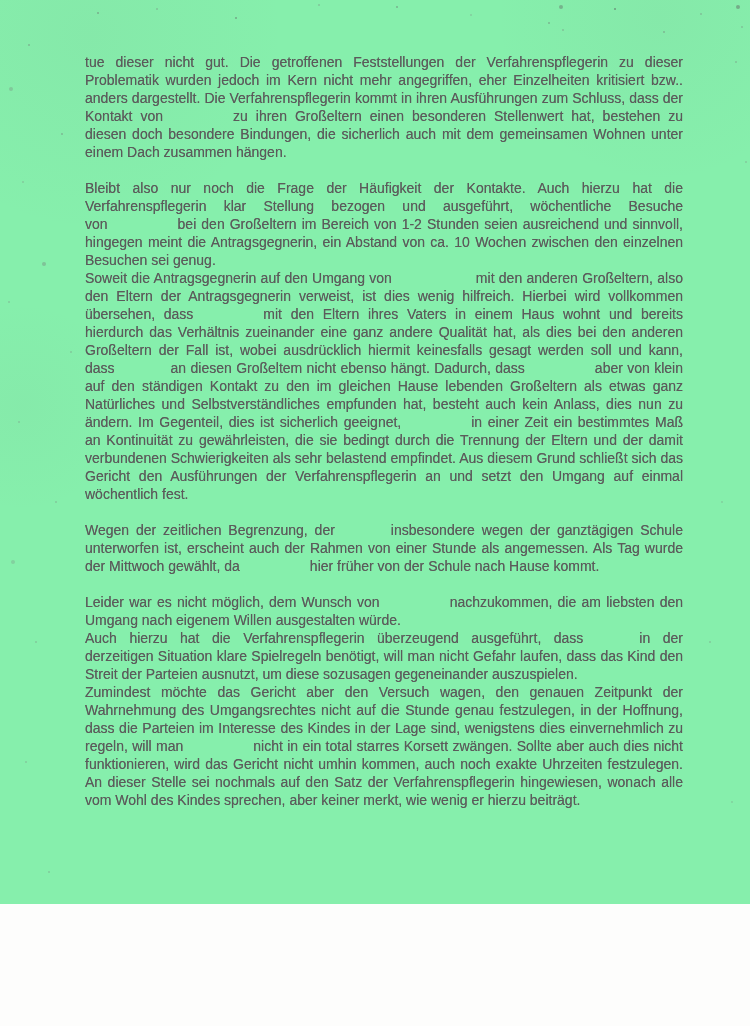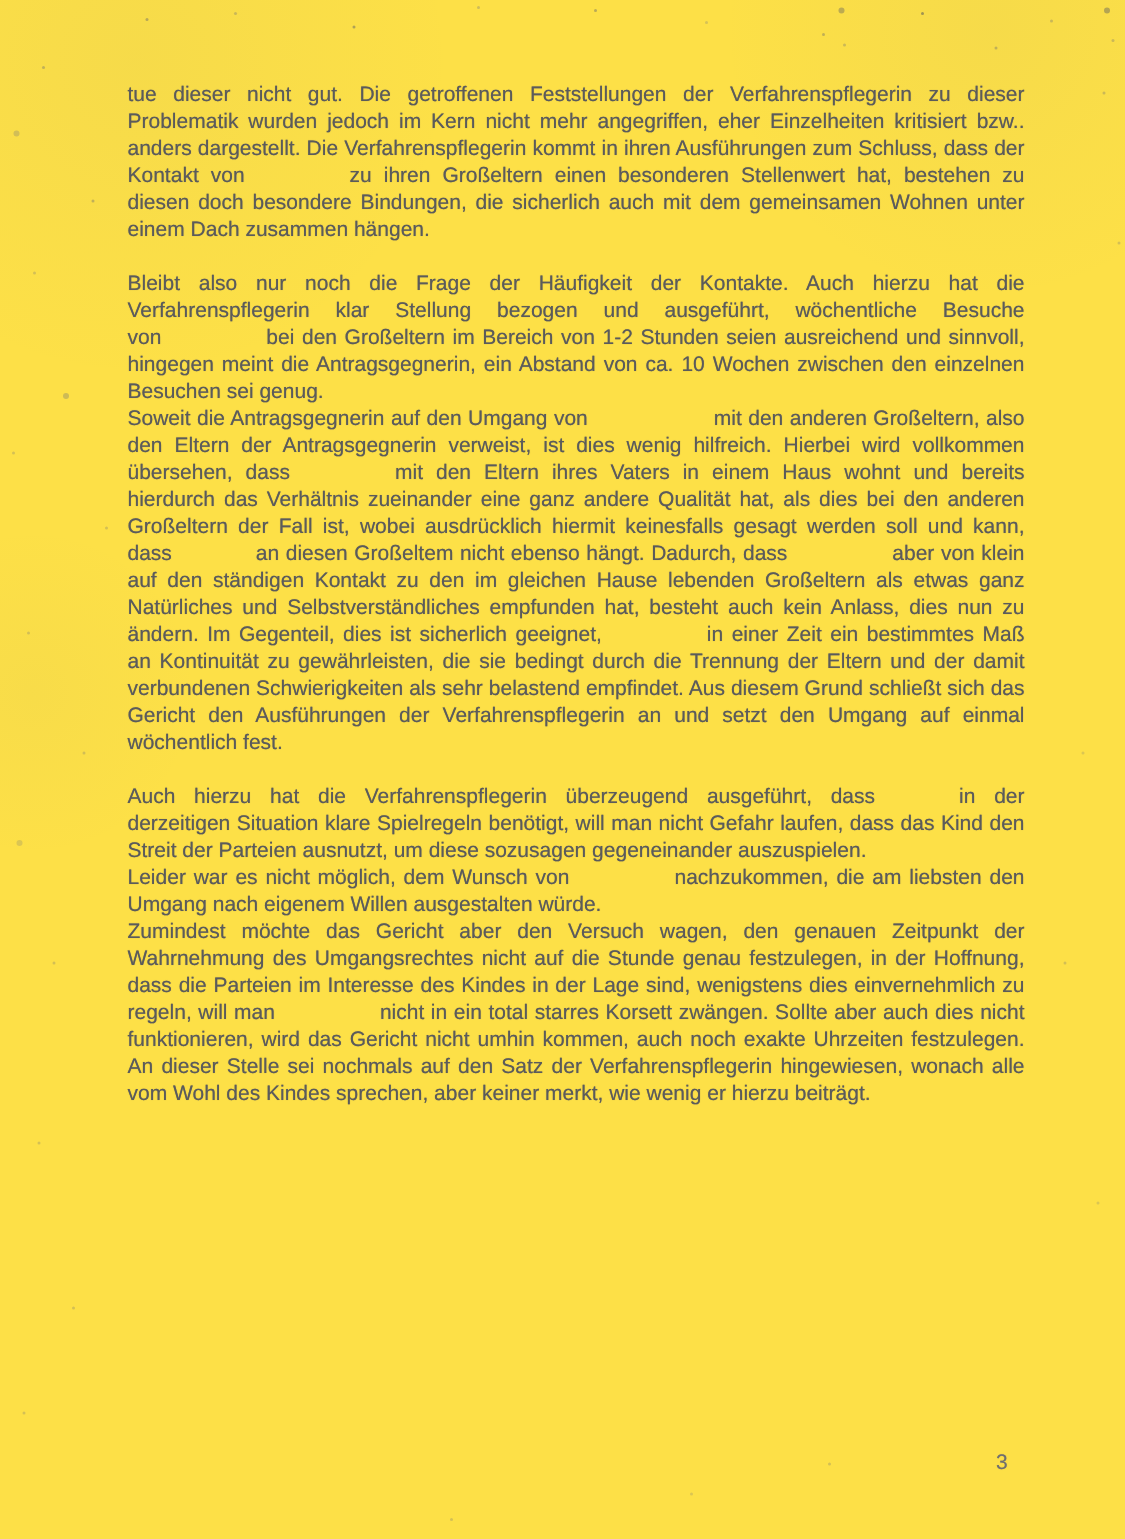--- a/index.html
+++ b/index.html
@@ -3,22 +3,22 @@
 <meta charset="utf-8">
 <style>
   html, body {
     margin: 0;
     padding: 0;
     background: #fdfdfc;
   }
   .page {
     position: relative;
     width: 750px;
-    height: 1026px;
-    background: #fde047;
+    height: 904px;
+    background: #86efac;
     overflow: hidden;
     font-family: "Liberation Sans", sans-serif;
   }
   
   .page::before {
     content: "";
     position: absolute;
     inset: 0;
     background:
       radial-gradient(circle at 12% 4%, rgba(120,120,120,0.05), transparent 18%),
@@ -102,20 +102,21 @@
 <body>
 
 <div class="page">
 
   <div class="speckles"></div>
 
   <div class="content">
     <p class="gap-after">tue dieser nicht gut. Die getroffenen Feststellungen der Verfahrenspflegerin zu dieser Problematik wurden jedoch im Kern nicht mehr angegriffen, eher Einzelheiten kritisiert bzw.. anders dargestellt. Die Verfahrenspflegerin kommt in ihren Ausführungen zum Schluss, dass der Kontakt von     zu ihren Großeltern einen besonderen Stellenwert hat, bestehen zu diesen doch besondere Bindungen, die sicherlich auch mit dem gemeinsamen Wohnen unter einem Dach zusammen hängen.</p>
     <p>Bleibt also nur noch die Frage der Häufigkeit der Kontakte. Auch hierzu hat die Verfahrenspflegerin klar Stellung bezogen und ausgeführt, wöchentliche Besuche von     bei den Großeltern im Bereich von 1-2 Stunden seien ausreichend und sinnvoll, hingegen meint die Antragsgegnerin, ein Abstand von ca. 10 Wochen zwischen den einzelnen Besuchen sei genug.</p>
     <p class="gap-after">Soweit die Antragsgegnerin auf den Umgang von      mit den anderen Großeltern, also den Eltern der Antragsgegnerin verweist, ist dies wenig hilfreich. Hierbei wird vollkommen übersehen, dass     mit den Eltern ihres Vaters in einem Haus wohnt und bereits hierdurch das Verhältnis zueinander eine ganz andere Qualität hat, als dies bei den anderen Großeltern der Fall ist, wobei ausdrücklich hiermit keinesfalls gesagt werden soll und kann, dass    an diesen Großeltem nicht ebenso hängt. Dadurch, dass     aber von klein auf den ständigen Kontakt zu den im gleichen Hause lebenden Großeltern als etwas ganz Natürliches und Selbstverständliches empfunden hat, besteht auch kein Anlass, dies nun zu ändern. Im Gegenteil, dies ist sicherlich geeignet,     in einer Zeit ein bestimmtes Maß an Kontinuität zu gewährleisten, die sie bedingt durch die Trennung der Eltern und der damit verbundenen Schwierigkeiten als sehr belastend empfindet. Aus diesem Grund schließt sich das Gericht den Ausführungen der Verfahrenspflegerin an und setzt den Umgang auf einmal wöchentlich fest.</p>
+    <p class="gap-after">Wegen der zeitlichen Begrenzung, der    insbesondere wegen der ganztägigen Schule unterworfen ist, erscheint auch der Rahmen von einer Stunde als angemessen. Als Tag wurde der Mittwoch gewählt, da     hier früher von der Schule nach Hause kommt.</p>
+    <p>Leider war es nicht möglich, dem Wunsch von     nachzukommen, die am liebsten den Umgang nach eigenem Willen ausgestalten würde.</p>
     <p>Auch hierzu hat die Verfahrenspflegerin überzeugend ausgeführt, dass    in der derzeitigen Situation klare Spielregeln benötigt, will man nicht Gefahr laufen, dass das Kind den Streit der Parteien ausnutzt, um diese sozusagen gegeneinander auszuspielen.</p>
-    <p>Leider war es nicht möglich, dem Wunsch von     nachzukommen, die am liebsten den Umgang nach eigenem Willen ausgestalten würde.</p>
     <p class="gap-after">Zumindest möchte das Gericht aber den Versuch wagen, den genauen Zeitpunkt der Wahrnehmung des Umgangsrechtes nicht auf die Stunde genau festzulegen, in der Hoffnung, dass die Parteien im Interesse des Kindes in der Lage sind, wenigstens dies einvernehmlich zu regeln, will man     nicht in ein total starres Korsett zwängen. Sollte aber auch dies nicht funktionieren, wird das Gericht nicht umhin kommen, auch noch exakte Uhrzeiten festzulegen. An dieser Stelle sei nochmals auf den Satz der Verfahrenspflegerin hingewiesen, wonach alle vom Wohl des Kindes sprechen, aber keiner merkt, wie wenig er hierzu beiträgt.</p>
   </div>
 
   <span class="page-number">3</span>
 
 </div>
 
 </body></html>

